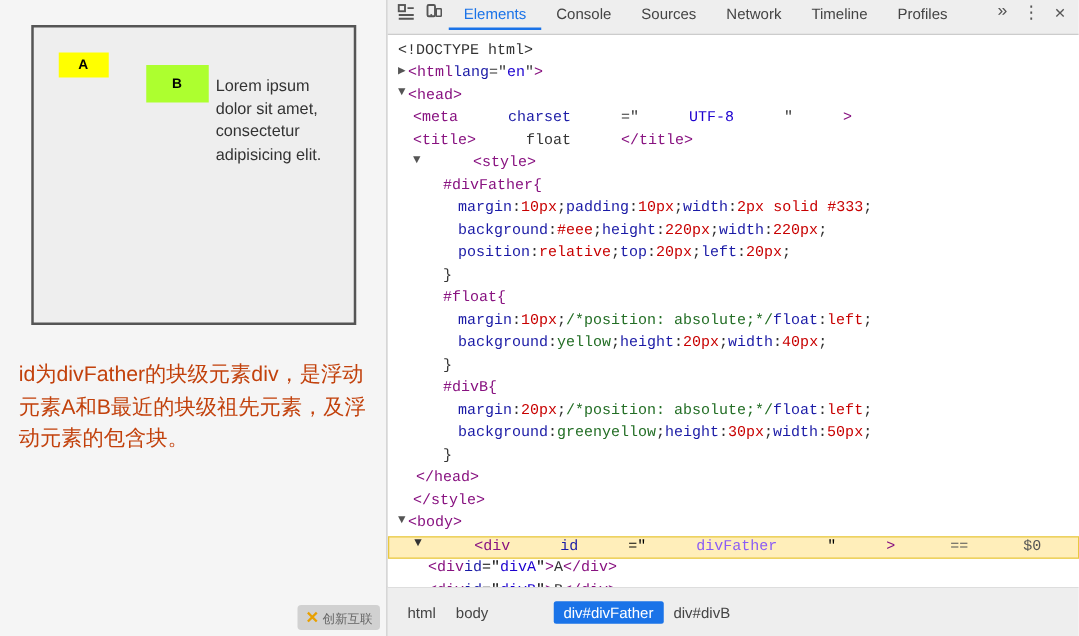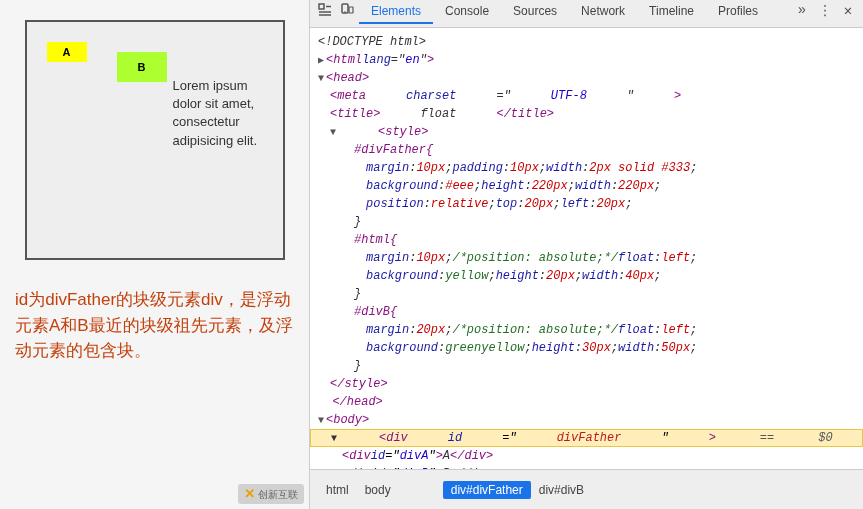--- a/index.html
+++ b/index.html
@@ -49,21 +49,21 @@
       align-items: center;
       justify-content: center;
       font-size: 11px;
       font-weight: bold;
     }
 
     #lorem-text {
       font-size: 13px;
       color: #333;
       position: absolute;
-      top: 55px;
+      top: 38px;
       right: 10px;
       width: 100px;
       line-height: 1.4;
     }
 
     #description {
       margin-top: 27px;
       font-size: 17px;
       color: #c2410c;
       line-height: 1.5;
@@ -147,27 +147,26 @@
     
     #code-area {
       flex: 1;
       overflow-y: auto;
       padding: 5px 0;
       background: #fff;
     }
 
     .code-line {
       display: flex;
-      align-items: center;
+      align-items: flex-start;
       height: 18px;
       padding-left: 8px;
       white-space: nowrap;
       font-size: 12px;
       font-family: 'Courier New', monospace;
-      font-style: italic;
     }
 
     .code-line.selected {
       background: #ffeeba;
       border: 1px solid #f0c040;
     }
 
     .indent-1 { padding-left: 20px; gap: 40px; }
     .indent-2 { padding-left: 32px; }
     .indent-3 { padding-left: 44px; }
@@ -350,21 +349,21 @@
       <span class="c-prop">left</span>
         <span class="c-text">: </span>
         <span class="c-propval">20px</span>
         <span class="c-text">;</span>
     </div>
     <div class="code-line indent-3">
       <span class="c-text">}</span>
     </div>
 
     <div class="code-line indent-3">
-      <span class="c-sel">#html{</span>
+      <span class="c-sel">#float{</span>
     </div>
     <div class="code-line indent-4">
       <span class="c-prop">margin</span>
         <span class="c-text">: </span>
         <span class="c-propval">10px</span>
         <span class="c-text">; </span>
       <span class="c-comment">/*position: absolute;*/</span>
       <span class="c-text"> </span>
       <span class="c-prop">float</span>
         <span class="c-text">: </span>
@@ -415,39 +414,39 @@
         <span class="c-text">; </span>
       <span class="c-prop">width</span>
         <span class="c-text">: </span>
         <span class="c-propval">50px</span>
         <span class="c-text">;</span>
     </div>
     <div class="code-line indent-3">
       <span class="c-text">}</span>
     </div>
 
+    <div class="code-line">
+      <span class="c-tag">&nbsp;&nbsp;&lt;/head&gt;</span>
+    </div>
+
     <div class="code-line indent-1">
       <span class="c-tag">&lt;/style&gt;</span>
-    </div>
-
-    <div class="code-line">
-      <span class="c-tag">&nbsp;&nbsp;&lt;/head&gt;</span>
     </div>
 
     <div class="code-line">
       <span class="triangle">▼</span>
       <span class="c-tag">&lt;body&gt;</span>
     </div>
 
     <div class="code-line indent-1 selected" style="background:#ffeeba; border: 1px solid #e8c840;">
       <span class="triangle" style="color:#333;">▼</span>
       <span class="c-tag">&lt;div</span>
       <span style="color:#1a1aa6;"> id</span>
         <span>="</span>
-        <span style="color:#b91c1c;">divFather</span>
+        <span style="color:#8b5cf6;">divFather</span>
         <span>"</span>
       <span class="c-tag">&gt;</span>
       <span style="color:#555; margin-left:4px;">==</span>
       <span style="color:#555; margin-left:4px;">$0</span>
     </div>
 
     <div class="code-line indent-2">
       <span class="c-tag">&lt;div</span>
       <span class="c-attr"> id</span>
         <span>="</span>

